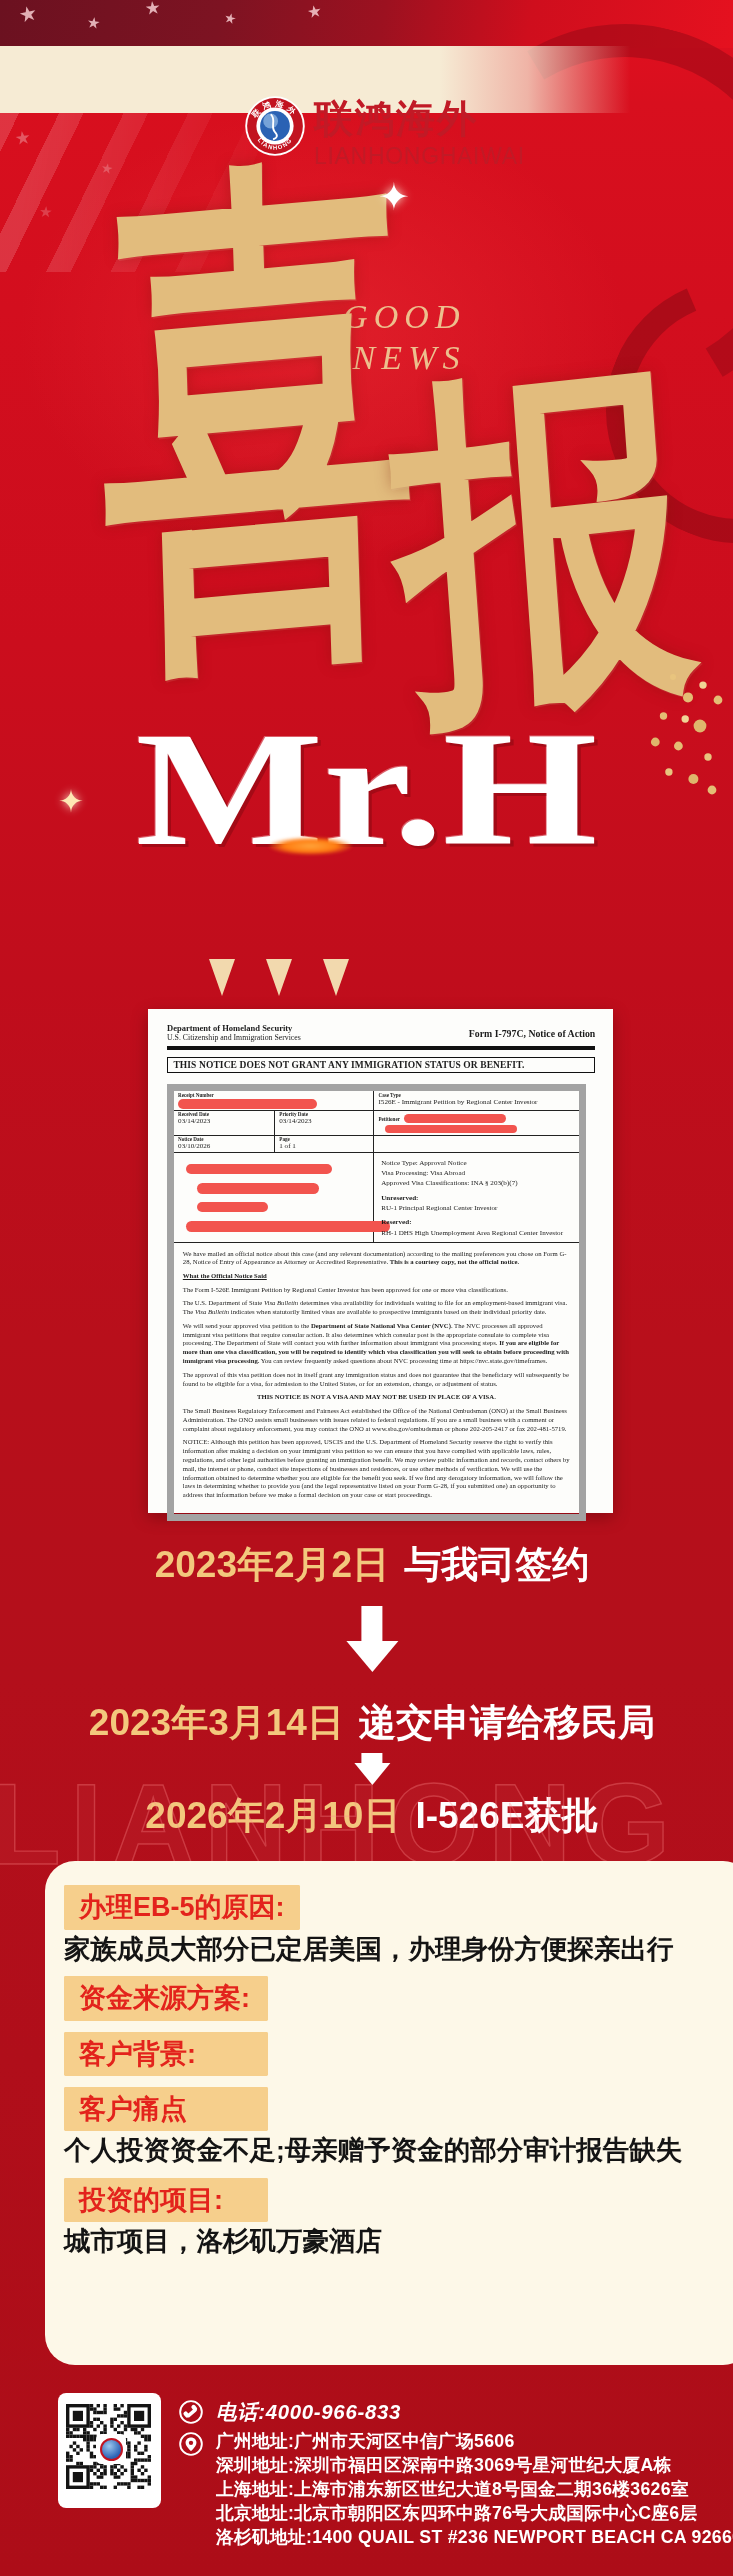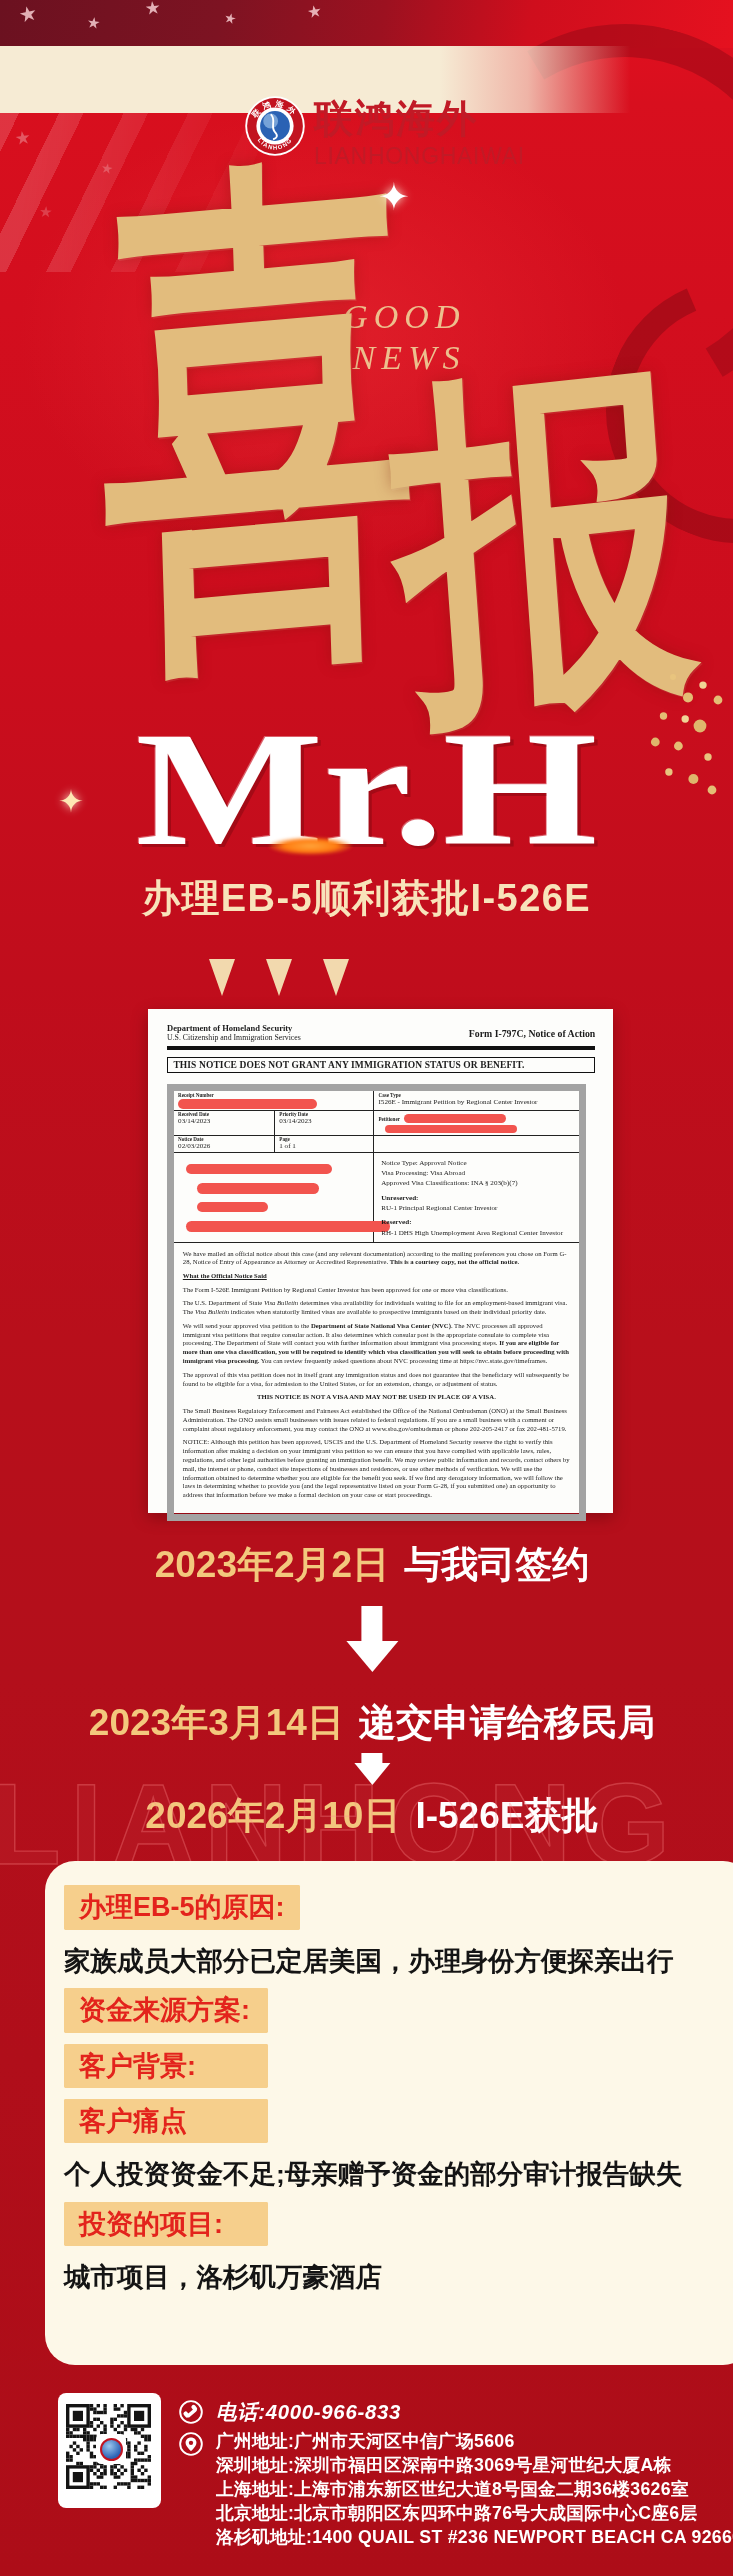--- a/index.html
+++ b/index.html
@@ -103,21 +103,21 @@
   .watermark{position:absolute;left:-9.5px;top:1758px;width:815px;font-size:115px;font-weight:800;
     letter-spacing:9.5px;white-space:nowrap;color:rgba(255,150,150,.05);
     -webkit-text-stroke:1.4px rgba(255,140,140,.33);}
   
   .panel{position:absolute;left:45px;top:1861px;width:708px;height:504px;background:#fdf8e8;
     border-radius:30px;padding:23px 19px;}
   .sec-label{margin-top:11px;}
   .sec-label:first-child{margin-top:1.4px;}
   .label-chip{display:inline-block;min-width:204px;background:#f6cf8c;color:#e3231c;font-size:27px;
     font-weight:900;padding:4.1px 15px;border-radius:1.4px;}
-  .sec-body{margin-top:16px;font-size:26.5px;line-height:1.2;font-weight:700;color:#141414;}
+  .sec-body{margin-top:4px;font-size:26.5px;line-height:1.2;font-weight:700;color:#141414;}
   
   .qr-card{position:absolute;left:58px;top:2393px;width:103px;height:115px;background:#fff;border-radius:8.1px;}
   .qr-card svg{position:absolute;left:8.1px;top:11px;}
   .qr-logo{position:absolute;left:38px;top:41px;width:30px;height:30px;background:#fff;border-radius:5.4px;
     display:flex;align-items:center;justify-content:center;}
   .qr-logo .ring{width:23px;height:23px;border-radius:50%;border:2.7px solid #c21320;
     background:radial-gradient(circle at 38% 32%,#9cc6ee,#2a62b4 70%);}
   .f-icon{position:absolute;left:178px;width:26px;height:26px;}
   .phone-text{position:absolute;left:216px;top:2398px;font-size:20.4px;font-weight:700;color:#fff;letter-spacing:0.7px;font-style:italic;}
   .addr-list{position:absolute;left:216px;top:2429px;margin:0;padding:0;list-style:none;}
@@ -173,21 +173,20 @@
   </div>
 
   <div class="calli xi">喜</div>
   <div class="calli bao">报</div>
   <span class="sparkle" style="left:378px;top:178px;font-size:38px;color:#fff">✦</span>
   <span class="sparkle" style="left:58px;top:786px;font-size:31px;color:#ffe7b3">✦</span>
   <div class="splatter"></div>
 
   <div class="mrh">Mr.H</div>
   <div class="glow"></div>
-  <div class="subtitle">办理EB-5顺利获批I-526E</div>
   <div class="tri-row">
     <span class="tri"></span>
     <span class="tri"></span>
     <span class="tri"></span>
   </div>
 
   <div class="doc">
     <div class="doc-head">
       <div class="doc-agency">
         <div class="a1">Department of Homeland Security</div>
@@ -218,21 +217,21 @@
           <div class="val">03/14/2023</div>
         </div>
         <div class="td c-rest">
           <span class="lbl">Petitioner</span><span class="redact inline" style="width:102px;"></span>
           <div class="redact" style="width:132px;height:8.8px;margin:1.4px 0 0.7px 6.8px;"></div>
         </div>
       </div>
       <div class="tr">
         <div class="td c-q1">
           <div class="lbl">Notice Date</div>
-          <div class="val">02/03/2026</div>
+          <div class="val">03/10/2026</div>
         </div>
         <div class="td c-q2">
           <div class="lbl">Page</div>
           <div class="val">1 of 1</div>
         </div>
         <div class="td c-rest"></div>
       </div>
       <div class="twocol">
         <div class="addr">
           <div class="redact" style="width:146px;margin:4.1px 0 0 4.1px;"></div>

